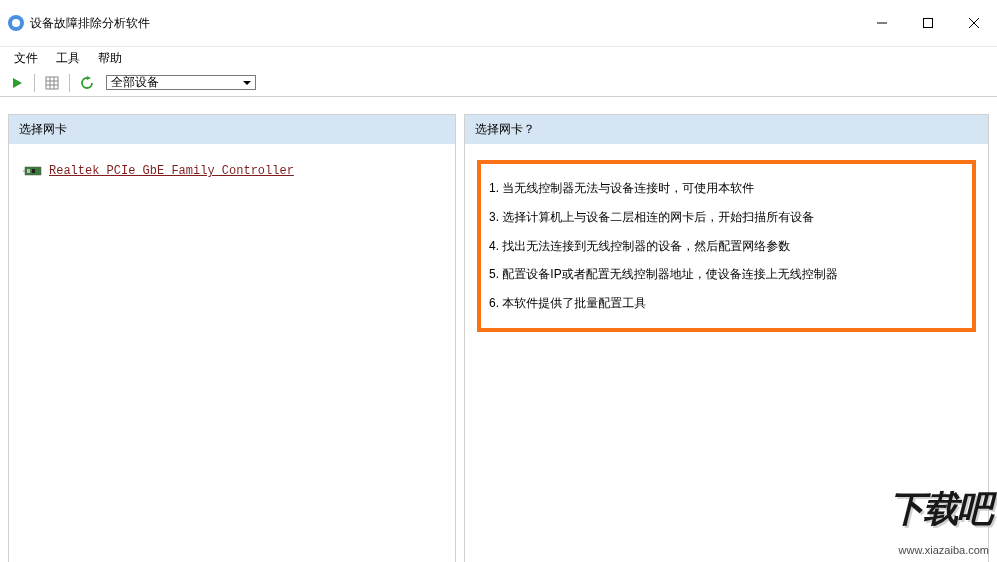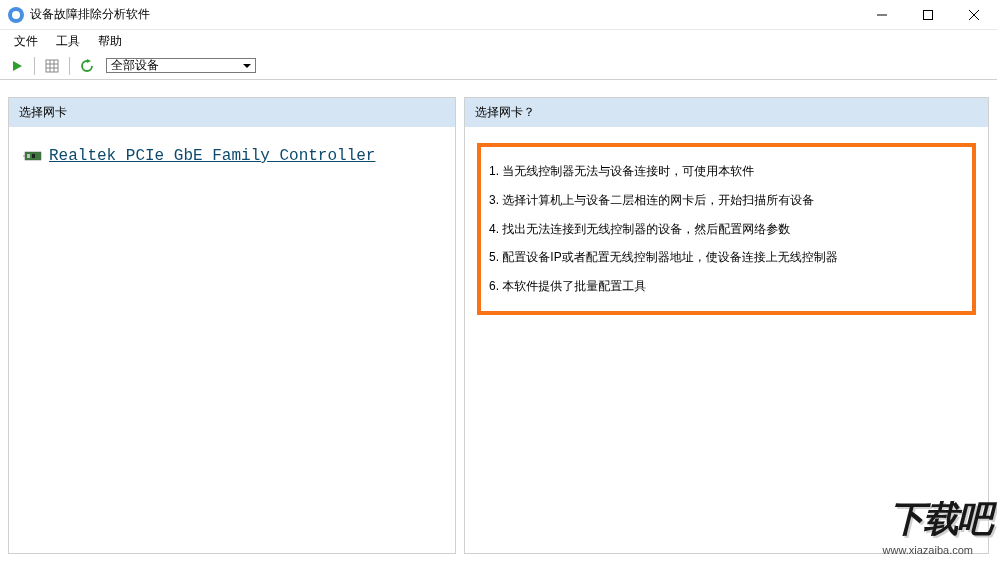--- a/index.html
+++ b/index.html
@@ -6,21 +6,21 @@
     body {
       font-family: "Microsoft YaHei", "SimSun", sans-serif;
       font-size: 12px;
       background: #fff;
       width: 997px;
       height: 562px;
       overflow: hidden;
       position: relative;
     }
     .titlebar {
-      height: 30px;
+      height: 47px;
       display: flex;
       align-items: center;
       justify-content: space-between;
       padding: 0 0 0 8px;
       background: #fff;
       border-bottom: 1px solid #e8e8e8;
     }
     .titlebar-left { display: flex; align-items: center; gap: 6px; }
     .app-icon {
       width: 16px; height: 16px;
@@ -116,24 +116,24 @@
       display: flex;
       align-items: center;
       gap: 6px;
       padding: 4px 2px;
     }
     .nic-icon {
       width: 20px; height: 14px;
       display: flex; align-items: center; justify-content: center;
     }
     .nic-link {
-      color: #0c4a6e;
+      color: #7f1d1d;
       text-decoration: underline;
       font-family: "SimSun", "Courier New", monospace;
-      font-size: 16px;
+      font-size: 12px;
       cursor: pointer;
     }
     .help-box {
       border: 4px solid #f97316;
       padding: 10px 8px;
       line-height: 2.4;
       font-size: 12px;
       color: #000;
     }
     .help-line { white-space: nowrap; }
@@ -141,31 +141,31 @@
       position: absolute;
       right: 0;
       bottom: 0;
       width: 130px;
       height: 70px;
       opacity: 0.9;
       pointer-events: none;
     }
     .watermark-text-big {
       position: absolute;
-      right: 6px; bottom: 18px;
+      right: 6px; bottom: 28px;
       font-size: 36px;
       font-weight: 900;
       color: #000;
       font-style: italic;
       letter-spacing: -2px;
       text-shadow: 2px 2px 0 #ccc;
     }
     .watermark-text-small {
       position: absolute;
-      right: 24px; bottom: 6px;
+      right: 8px; bottom: 6px;
       font-size: 11px;
       color: #333;
       font-family: Arial, sans-serif;
     }
     .dropdown-arrow {
       width: 0; height: 0;
       border-left: 4px solid transparent;
       border-right: 4px solid transparent;
       border-top: 4px solid #000;
     }

